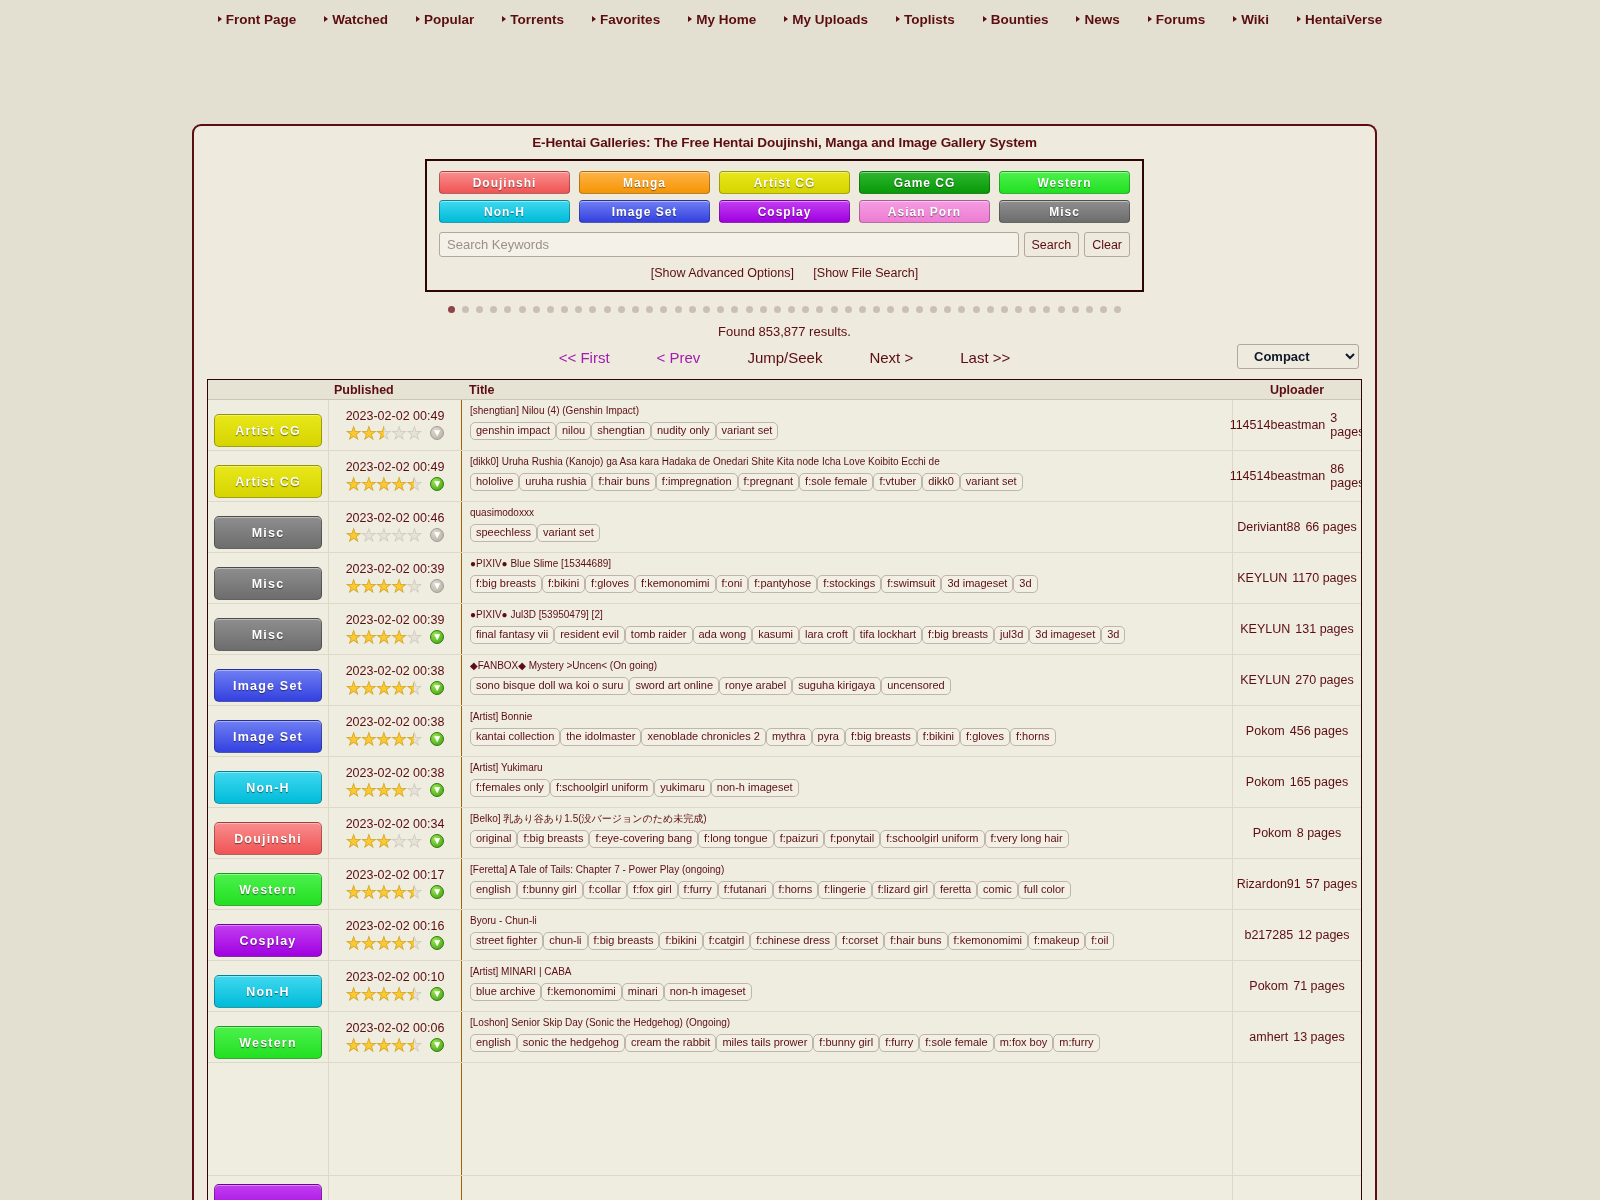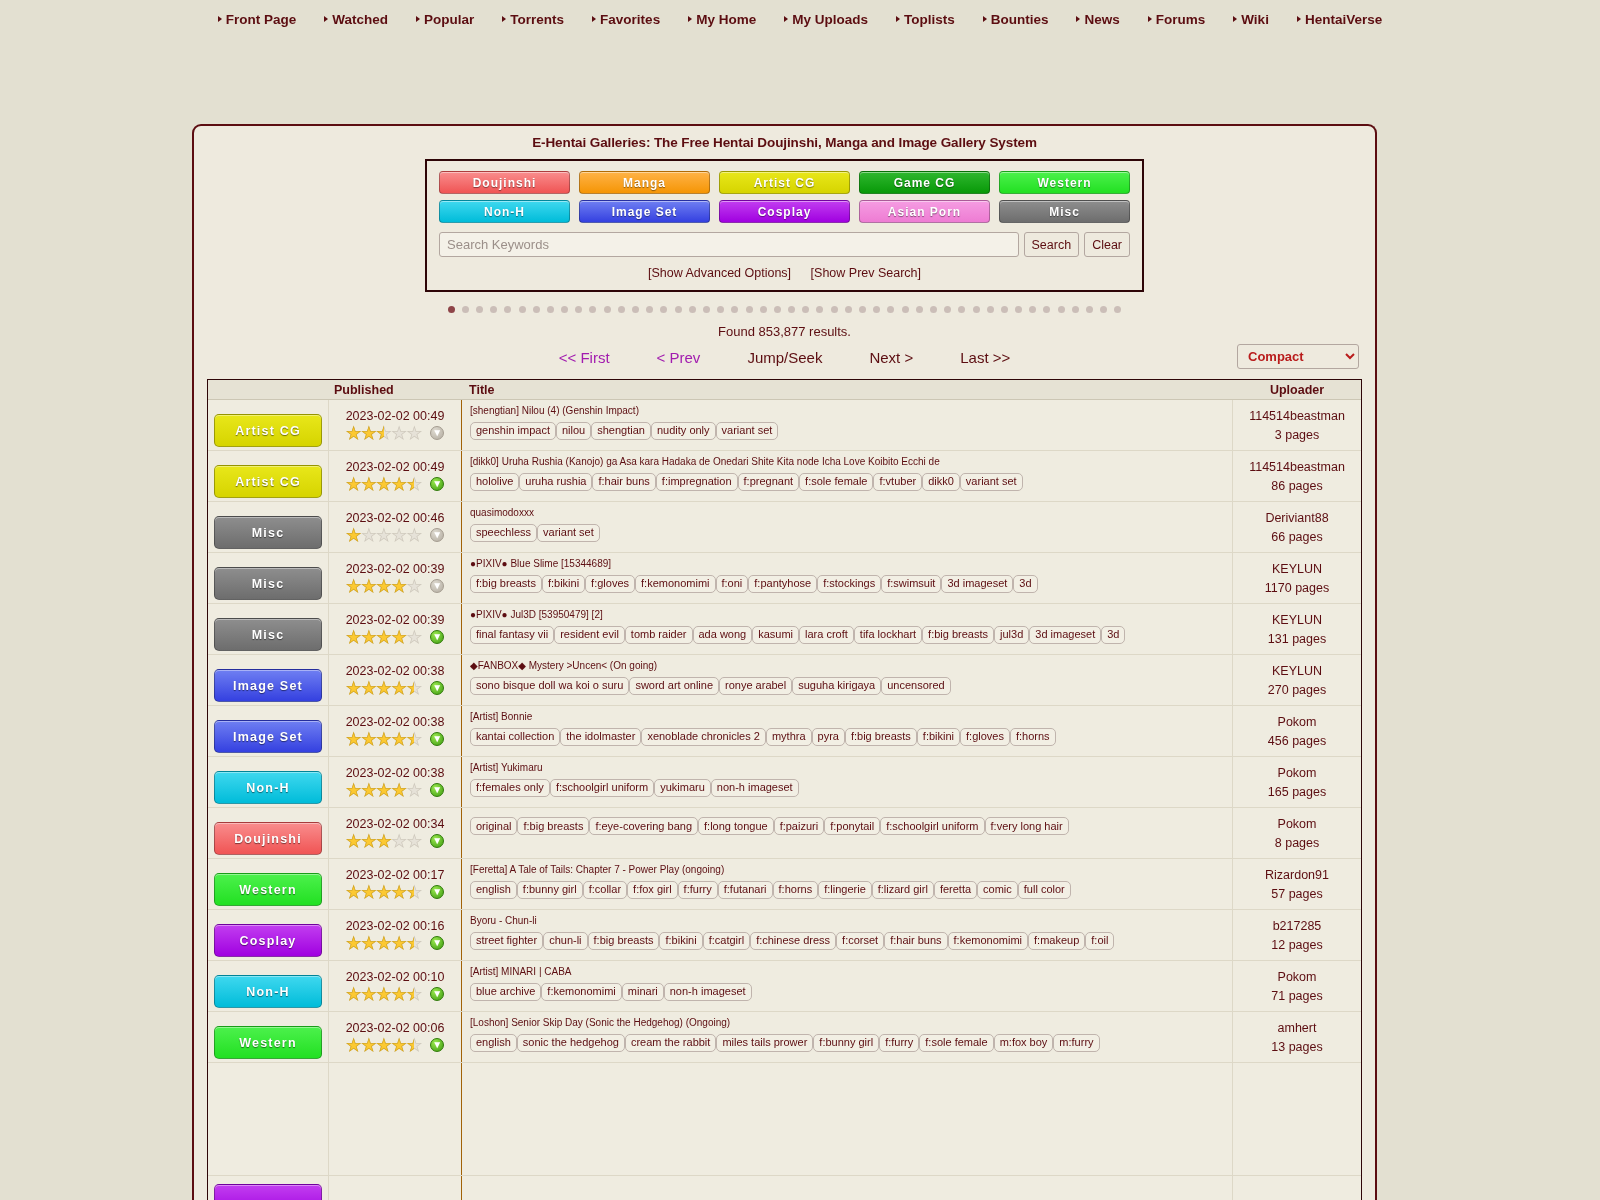--- a/index.html
+++ b/index.html
@@ -156,26 +156,26 @@
   .pagerow .disabled { color: #a21caf; }
   .pagerow .pg { cursor: pointer; }
   .selwrap {
     position: absolute;
     right: 16px; top: -5px;
   }
   .modesel {
     width: 122px; height: 25px;
     border: 1px solid #b3a7a0;
     background: #eeeade;
-    color: #b91c1c;
+    color: #0f172a;
     font-size: 13px;
     font-weight: bold;
     font-family: "Liberation Sans", sans-serif;
     border-radius: 3px;
-    padding-left: 6px;
+    padding-left: 12px;
   }
 
   
   .tablewrap {
     position: absolute;
     left: 13px; right: 13px;
     top: 253px; bottom: 0;
     border: 1px solid #2e0507;
     border-bottom: none;
     background: #eeeade;
@@ -281,21 +281,21 @@
     border: 1px solid #c0b4ad;
     border-radius: 5px;
     background: #f2efe4;
     font-size: 11px;
     padding: 1.5px 5px 2px;
     line-height: 1.15;
     cursor: pointer;
   }
   .cell-upl {
     display: flex;
-    flex-direction: column;
+    flex-direction: row;
     align-items: center;
     justify-content: center;
     font-size: 12.5px;
     gap: 5px;
   }
   .upl-name { cursor: pointer; }
   .upl-pages { }
 </style>
 </head>
 <body>
@@ -372,21 +372,21 @@
         <div class="catbtn c-asianporn">Asian Porn</div>
         <div class="catbtn c-misc">Misc</div>
       </div>
     <div class="search-row">
       <input class="search-input" type="text" placeholder="Search Keywords" style="">
       <button class="sbtn">Search</button>
       <button class="sbtn">Clear</button>
     </div>
     <div class="showlinks">
       <span>[Show Advanced Options]</span>
-      <span>[Show Prev Search]</span>
+      <span>[Show File Search]</span>
     </div>
   </div>
 
   <div class="dots" id="dots">
       <span class="dot active"></span>
       <span class="dot"></span>
       <span class="dot"></span>
       <span class="dot"></span>
       <span class="dot"></span>
       <span class="dot"></span>
@@ -683,20 +683,21 @@
             <div class="rowbadge c-doujinshi">Doujinshi</div>
           </div>
           <div class="cell-pub col-pub">
             <div>2023-02-02 00:34</div>
             <div class="stars-row">
               <span class="stars"><span class="bg">★★★★★</span><span class="fg" style="width:60%">★★★★★</span></span>
               <span class="dlicon dl-on">▼</span>
             </div>
           </div>
           <div class="cell-ttl col-ttl">
+            <div class="gtitle">[Belko] 乳あり谷あり1.5(没バージョンのため未完成)</div>
             <div class="taglist">
               <span class="tag">original</span>
               <span class="tag">f:big breasts</span>
               <span class="tag">f:eye-covering bang</span>
               <span class="tag">f:long tongue</span>
               <span class="tag">f:paizuri</span>
               <span class="tag">f:ponytail</span>
               <span class="tag">f:schoolgirl uniform</span>
               <span class="tag">f:very long hair</span>
             </div>

